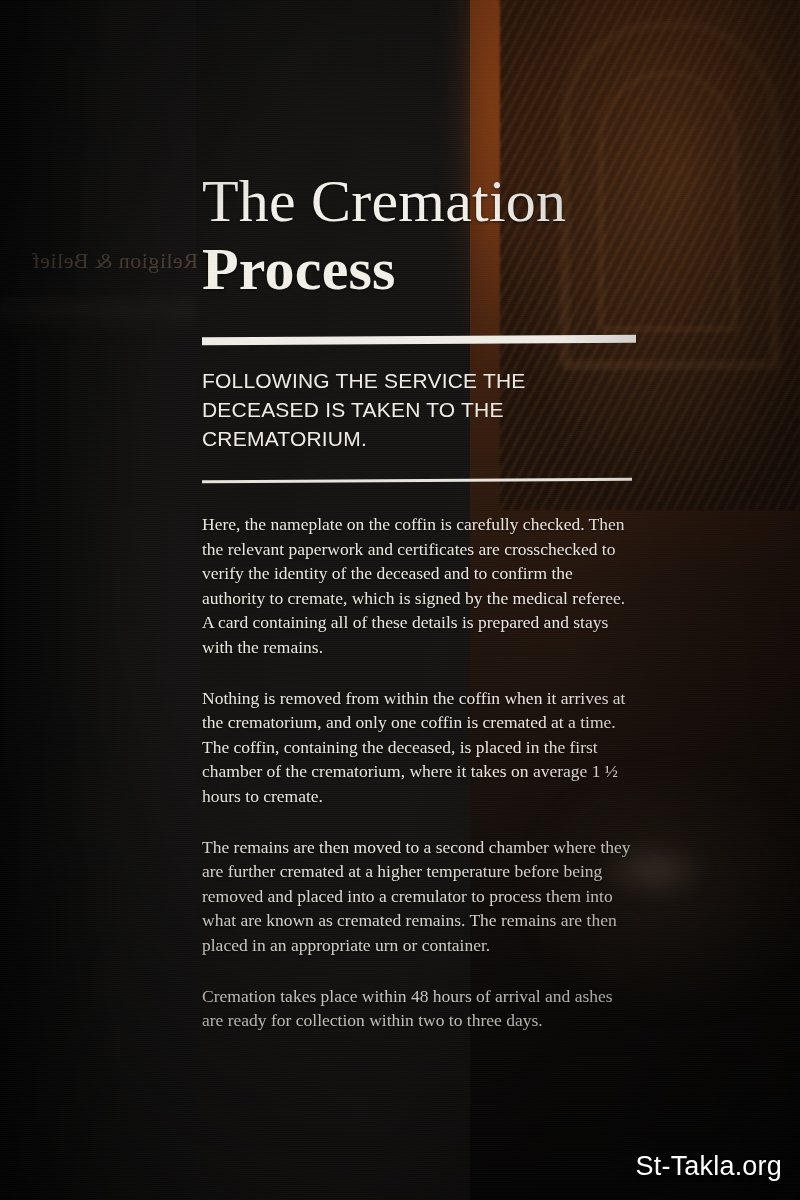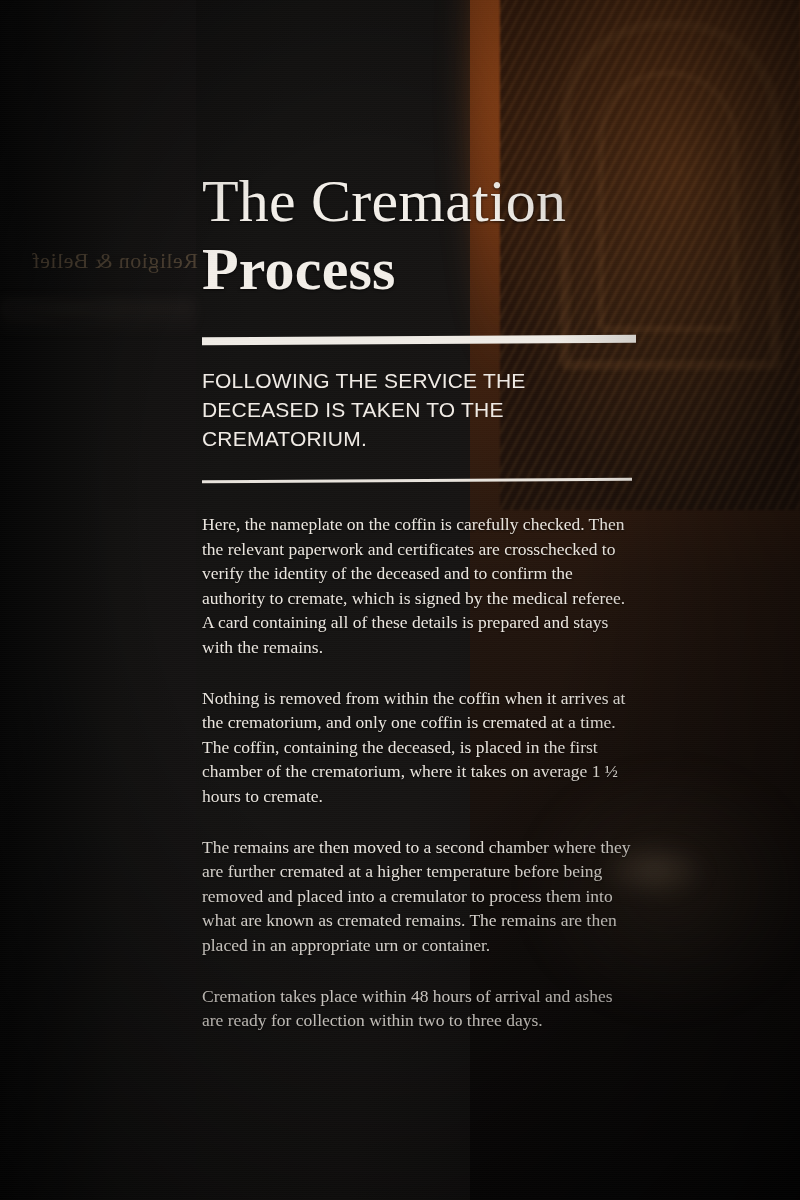--- a/index.html
+++ b/index.html
@@ -264,13 +264,14 @@
       <p>Here, the nameplate on the coffin is carefully checked. Then the relevant paperwork and certificates are crosschecked to verify the identity of the deceased and to confirm the authority to cremate, which is signed by the medical referee. A card containing all of these details is prepared and stays with the remains.</p>
       <p>Nothing is removed from within the coffin when it arrives at the crematorium, and only one coffin is cremated at a time. The coffin, containing the deceased, is placed in the first chamber of the crematorium, where it takes on average 1 ½ hours to cremate.</p>
       <p>The remains are then moved to a second chamber where they are further cremated at a higher temperature before being removed and placed into a cremulator to process them into what are known as cremated remains. The remains are then placed in an appropriate urn or container.</p>
       <p>Cremation takes place within 48 hours of arrival and ashes are ready for collection within two to three days.</p>
     </div>
   </div>
 
   <div class="vignette"></div>
   <div class="grain"></div>
 
+  <div class="watermark">St-Takla.org</div>
 </div>
 
 </body></html>

